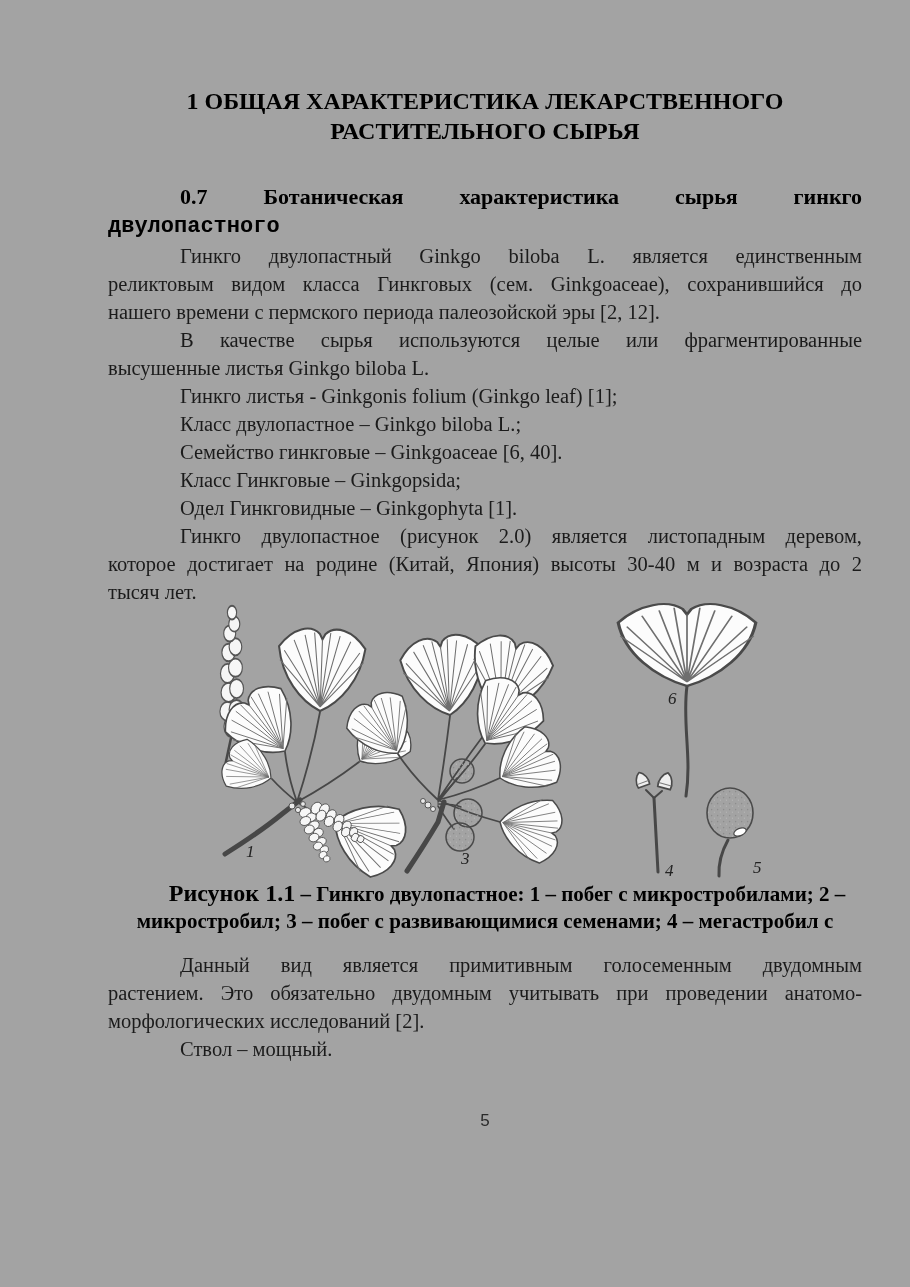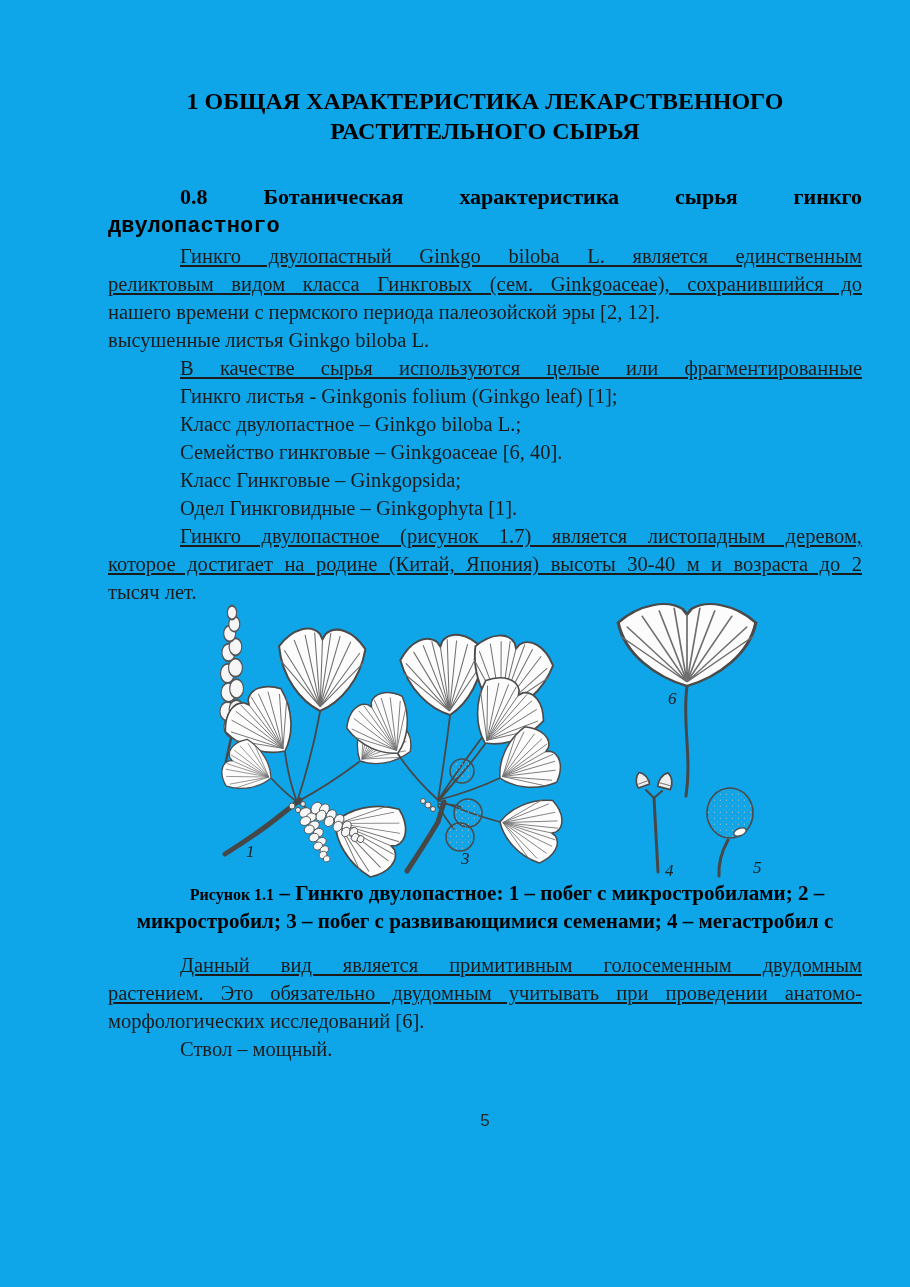--- a/index.html
+++ b/index.html
@@ -1,19 +1,19 @@
 <!DOCTYPE html>
 <html><head>
 <meta charset="utf-8">
 <style>
   html,body{margin:0;padding:0;background:#ffffff;}
   #page{
     position:relative;
     width:910px;height:1287px;
-    background:#0ea5e9;
+    background:#a3a3a3;
     box-sizing:border-box;
     padding:86px 48px 0 108px;
     overflow:hidden;
     font-family:"Liberation Serif","DejaVu Serif",serif;
     color:#1b1b1b;
   }
   
   .doc-title{
     text-align:center;
     font-weight:bold;
@@ -22,35 +22,35 @@
     color:#000;
   }
   
   .section-heading{margin-top:36px;font-weight:bold;font-size:22px;line-height:30px;color:#000;}
   .section-heading .h-line1{padding-left:72px;text-align:justify;text-align-last:justify;}
   .section-heading .h-line2{text-align:left;font-family:Liberation Mono, monospace;}
   
   .tblock{font-size:20.5px;}
   .tline{height:28px;line-height:28px;white-space:normal;overflow:visible;}
   .tline.ind{padding-left:72px;}
-  .tline.jst{text-align:justify;text-align-last:justify;text-decoration:underline;}
+  .tline.jst{text-align:justify;text-align-last:justify;}
   
   #figure-illustration{display:block;margin:-14px 0 0 62px;}
   .figlabel{font-style:italic;font-size:17px;fill:#222;font-family:"Liberation Serif",serif;}
   .ln{stroke:#474747;fill:none;stroke-linecap:round;}
   
   .fig-caption{
     margin-top:-7px;
     text-align:center;
     font-weight:bold;
     font-size:21px;
     line-height:27px;
     color:#000;
   }
-  .fig-caption .cap-label{font-size:16px;margin-left:44px;}
+  .fig-caption .cap-label{font-size:24px;margin-left:44px;}
   
   .page-number{
     margin-top:46px;
     text-align:center;
     font-family:"Liberation Sans","DejaVu Sans",sans-serif;
     font-size:17px;
     line-height:24px;
     color:#2a2a2a;
   }
 </style>
@@ -58,36 +58,36 @@
 <body>
 
 <div id="page">
 
   <div class="doc-title">
     <div>1 ОБЩАЯ ХАРАКТЕРИСТИКА ЛЕКАРСТВЕННОГО</div>
     <div>РАСТИТЕЛЬНОГО СЫРЬЯ</div>
   </div>
 
   <div class="section-heading">
-    <div class="h-line1">0.8 Ботаническая характеристика сырья гинкго</div>
+    <div class="h-line1">0.7 Ботаническая характеристика сырья гинкго</div>
     <div class="h-line2">двулопастного</div>
   </div>
 
   <div id="body-block" class="tblock">
       <div class="tline ind jst">Гинкго двулопастный Ginkgo biloba L. является единственным</div>
       <div class="tline jst">реликтовым видом класса Гинкговых (сем. Ginkgoaceae), сохранившийся до</div>
       <div class="tline">нашего времени с пермского периода палеозойской эры [2, 12].</div>
+      <div class="tline ind jst">В качестве сырья используются целые или фрагментированные</div>
       <div class="tline">высушенные листья Ginkgo biloba L.</div>
-      <div class="tline ind jst">В качестве сырья используются целые или фрагментированные</div>
       <div class="tline ind">Гинкго листья - Ginkgonis folium (Ginkgo leaf) [1];</div>
       <div class="tline ind">Класс двулопастное – Ginkgo biloba L.;</div>
       <div class="tline ind">Семейство гинкговые – Ginkgoaceae [6, 40].</div>
       <div class="tline ind">Класс Гинкговые – Ginkgopsida;</div>
       <div class="tline ind">Одел Гинкговидные – Ginkgophyta [1].</div>
-      <div class="tline ind jst">Гинкго двулопастное (рисунок 1.7) является листопадным деревом,</div>
+      <div class="tline ind jst">Гинкго двулопастное (рисунок 2.0) является листопадным деревом,</div>
       <div class="tline jst">которое достигает на родине (Китай, Япония) высоты 30-40 м и возраста до 2</div>
       <div class="tline">тысяч лет.</div>
     </div>
 
   <svg id="figure-illustration" width="620" height="295" viewBox="0 0 620 295" xmlns="http://www.w3.org/2000/svg">
     <defs>
       <pattern id="stip" width="6" height="6" patternUnits="userSpaceOnUse">
         <circle cx="1.6" cy="1.6" r="0.8" fill="#8d8d8d"></circle>
         <circle cx="4.4" cy="4.2" r="0.6" fill="#b8b8b8"></circle>
       </pattern>
@@ -185,19 +185,19 @@
   </svg>
 
   <div class="fig-caption">
     <div><span class="cap-label">Рисунок 1.1</span><span> – Гинкго двулопастное: 1 – побег с микростробилами; 2 –</span></div>
     <div>микростробил; 3 – побег с развивающимися семенами; 4 – мегастробил с</div>
   </div>
 
   <div id="after-block" class="tblock" style="margin-top:16px">
       <div class="tline ind jst">Данный вид является примитивным голосеменным двудомным</div>
       <div class="tline jst">растением. Это обязательно двудомным учитывать при проведении анатомо-</div>
-      <div class="tline">морфологических исследований [6].</div>
+      <div class="tline">морфологических исследований [2].</div>
       <div class="tline ind">Ствол – мощный.</div>
     </div>
 
   <div class="page-number">5</div>
 
 </div>
 
 </body></html>

